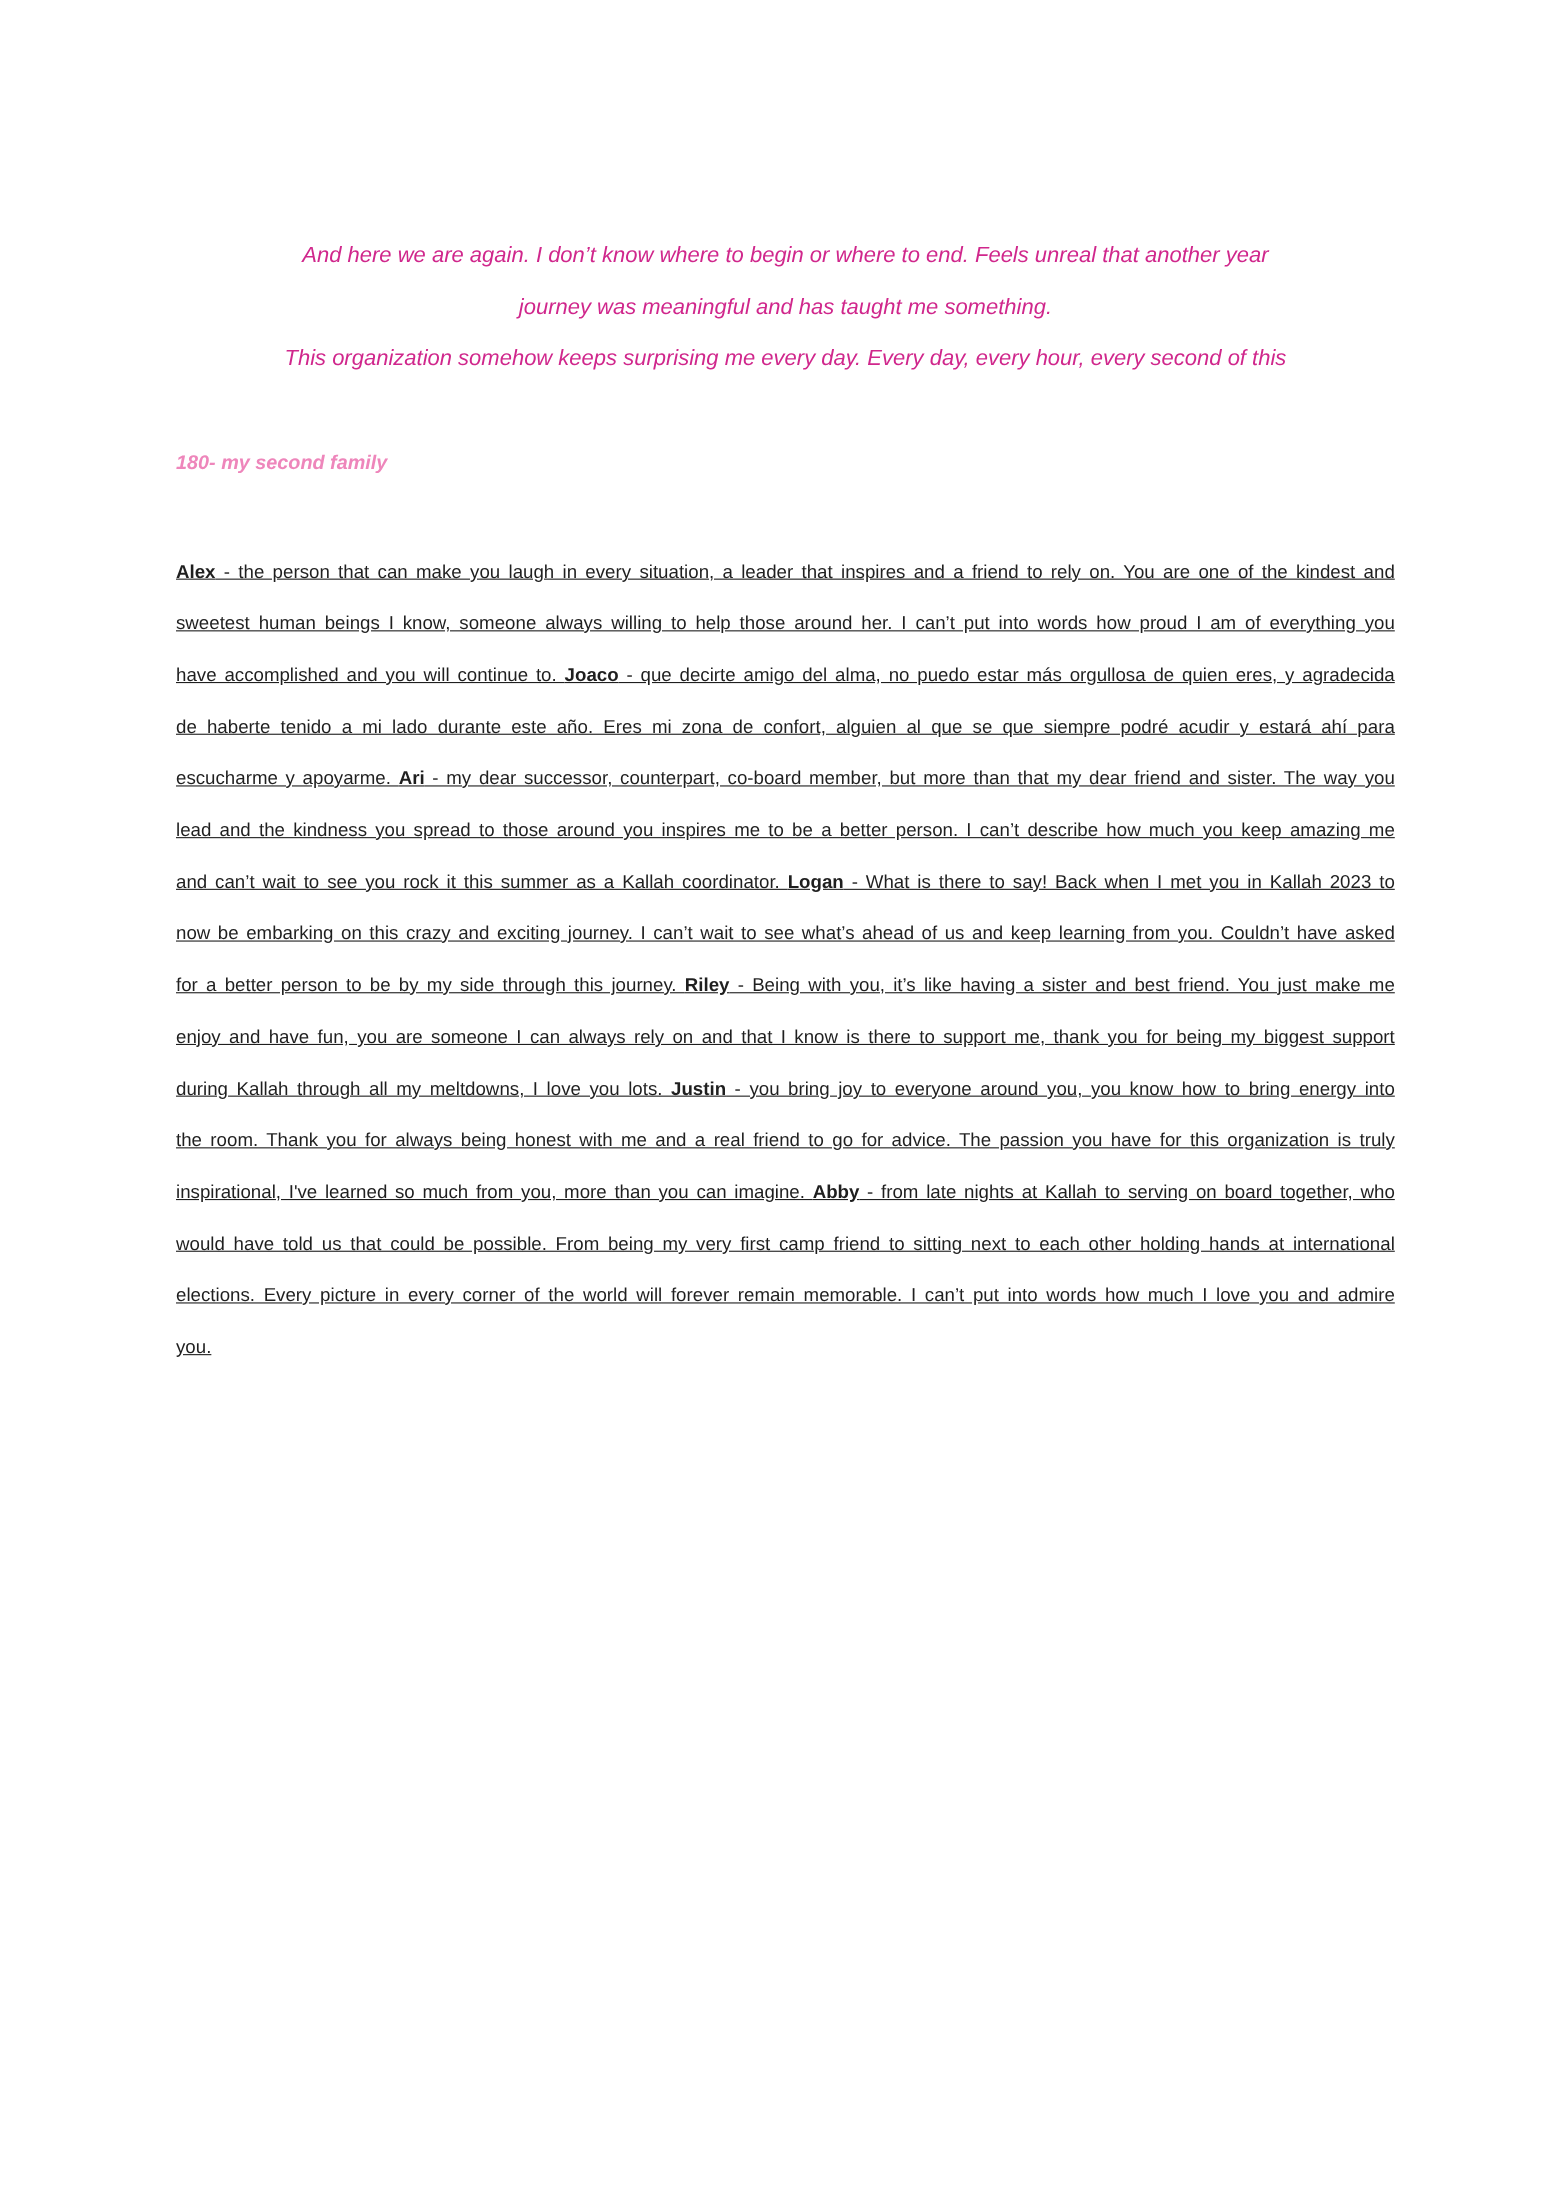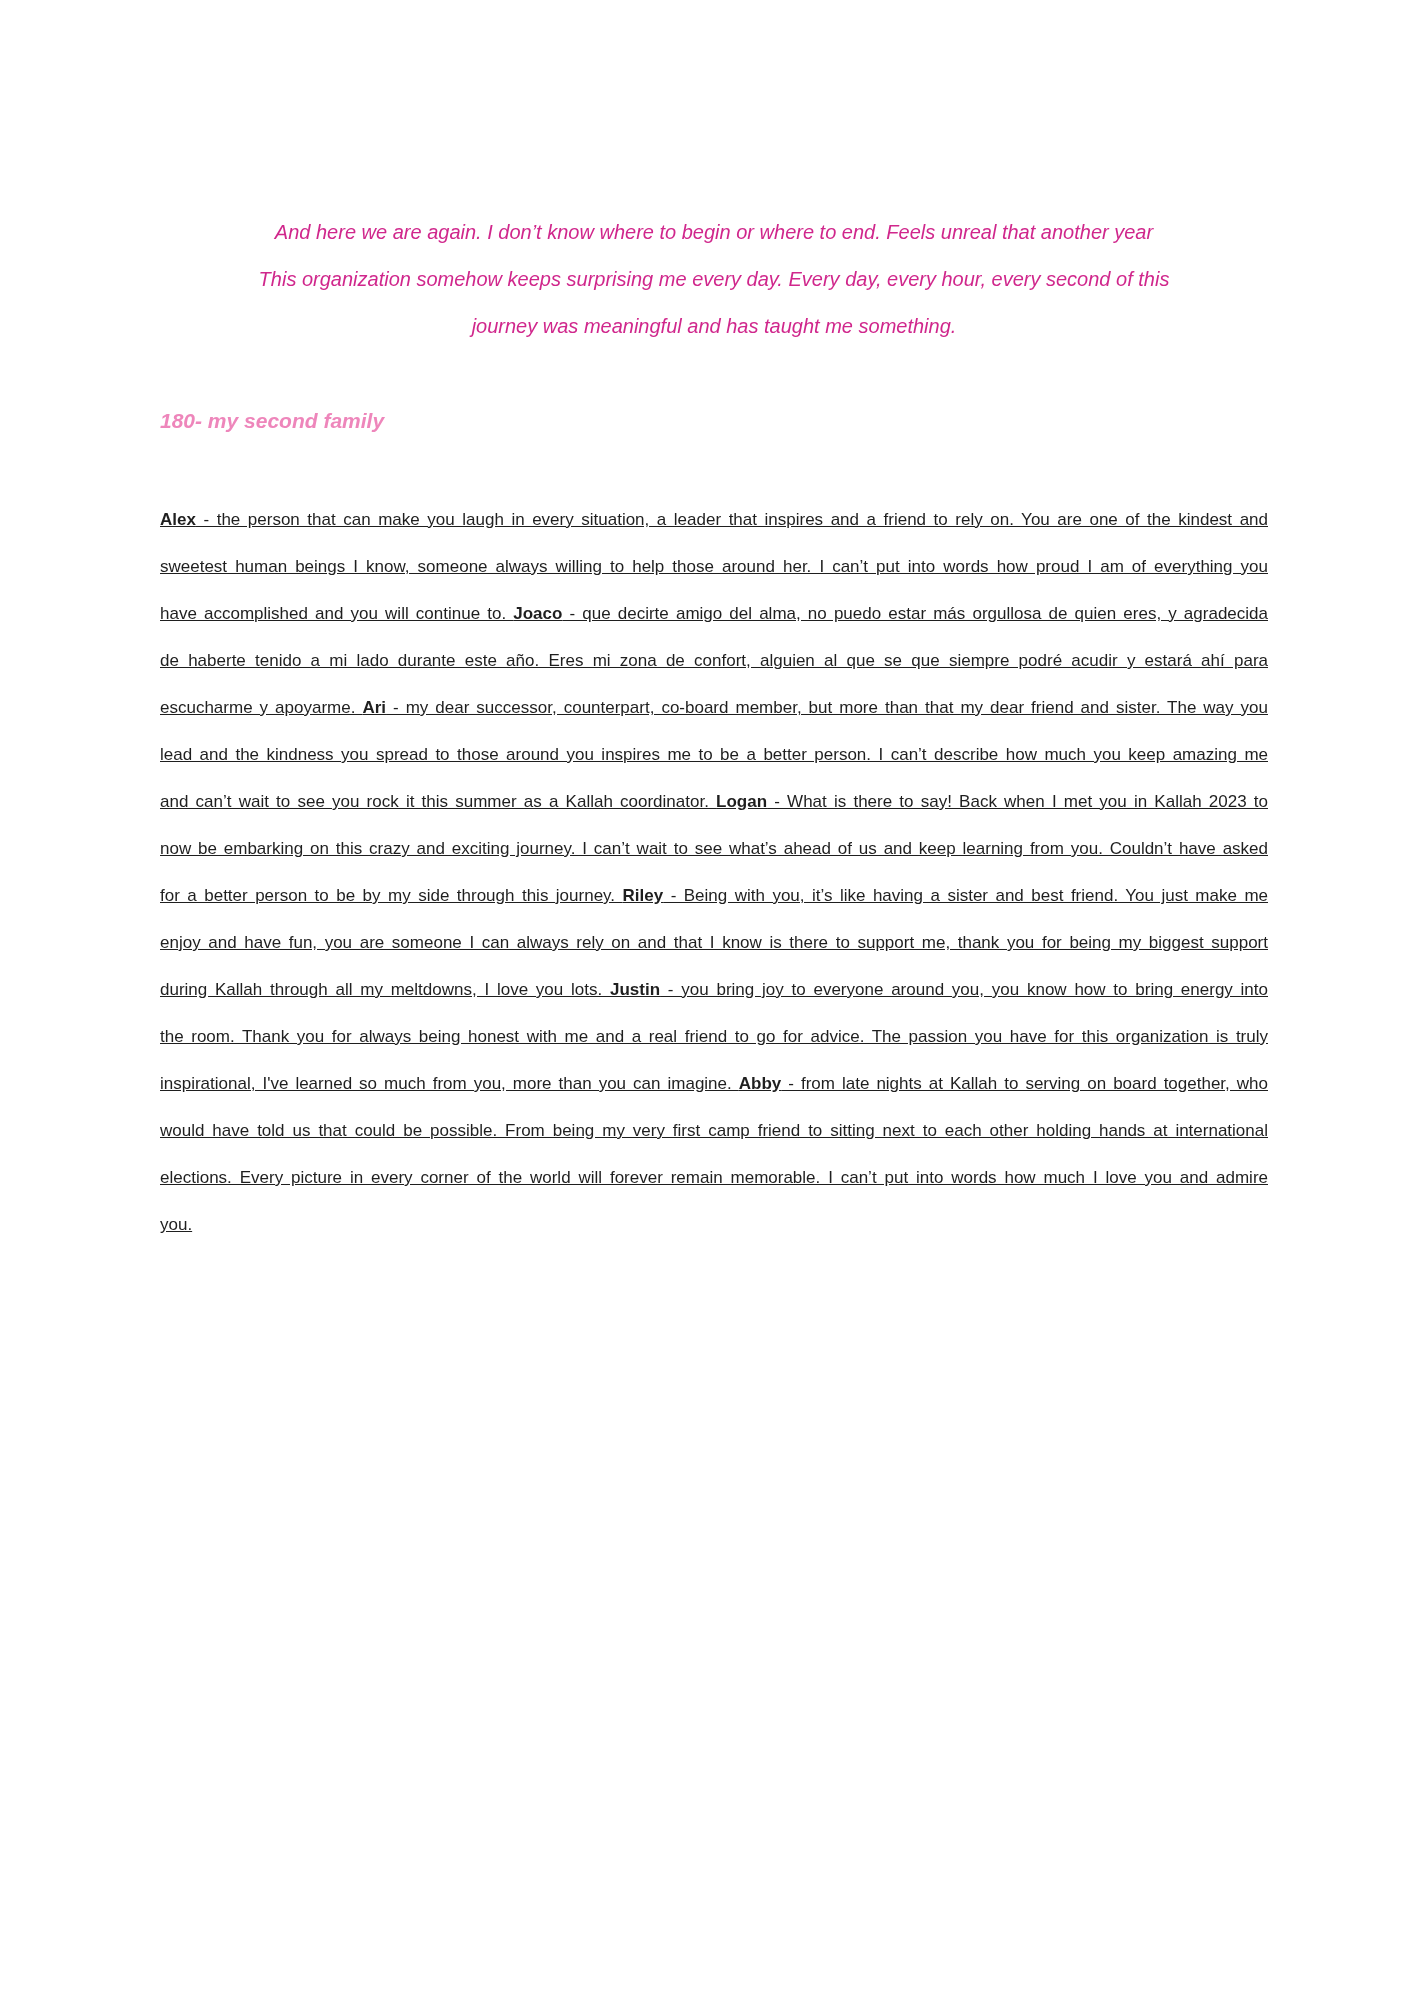--- a/index.html
+++ b/index.html
@@ -23,21 +23,21 @@
   }
   .intro-line {
     text-align: center;
     font-style: italic;
     font-size: 20px;
     line-height: 47px;
     font-weight: 400;
     white-space: nowrap;
   }
   .heading {
-    font-size: 21px;
+    font-size: 18px;
     line-height: 47px;
     font-weight: 700;
     font-style: italic;
     margin: 47px 0 0 0;
   }
   .body-text {
     margin: 52px 0 0 0;
     font-size: 17px;
     line-height: 47px;
     text-align: justify;
@@ -49,19 +49,19 @@
     font-weight: 700;
   }
 </style>
 </head>
 <body>
 
 <div class="page">
   <div class="content">
     <div>
         <div class="intro-line" style="color: rgb(208, 39, 140);">And here we are again. I don’t know where to begin or where to end. Feels unreal that another year</div>
+        <div class="intro-line" style="color: rgb(208, 39, 140);">journey was meaningful and has taught me something.</div>
         <div class="intro-line" style="color: rgb(208, 39, 140);">This organization somehow keeps surprising me every day. Every day, every hour, every second of this</div>
-        <div class="intro-line" style="color: rgb(208, 39, 140);">journey was meaningful and has taught me something.</div>
       </div>
     <h2 class="heading" style="color: rgb(238, 134, 187);">180- my second family</h2>
     <p class="body-text" style="color: rgb(31, 31, 31);"><span class="bold">Alex</span><span> - the person that can make you laugh in every situation, a leader that inspires and a friend to rely on. You are one of the kindest and sweetest human beings I know, someone always willing to help those around her. I can’t put into words how proud I am of everything you have accomplished and you will continue to. </span><span class="bold">Joaco</span><span> - que decirte amigo del alma, no puedo estar más orgullosa de quien eres, y agradecida de haberte tenido a mi lado durante este año. Eres mi zona de confort, alguien al que se que siempre podré acudir y estará ahí para escucharme y apoyarme. </span><span class="bold">Ari</span><span> - my dear successor, counterpart, co-board member, but more than that my dear friend and sister. The way you lead and the kindness you spread to those around you inspires me to be a better person. I can’t describe how much you keep amazing me and can’t wait to see you rock it this summer as a Kallah coordinator. </span><span class="bold">Logan</span><span> - What is there to say! Back when I met you in Kallah 2023 to now be embarking on this crazy and exciting journey. I can’t wait to see what’s ahead of us and keep learning from you. Couldn’t have asked for a better person to be by my side through this journey. </span><span class="bold">Riley</span><span> - Being with you, it’s like having a sister and best friend. You just make me enjoy and have fun, you are someone I can always rely on and that I know is there to support me, thank you for being my biggest support during Kallah through all my meltdowns, I love you lots. </span><span class="bold">Justin</span><span> - you bring joy to everyone around you, you know how to bring energy into the room. Thank you for always being honest with me and a real friend to go for advice. The passion you have for this organization is truly inspirational, I've learned so much from you, more than you can imagine. </span><span class="bold">Abby</span><span> - from late nights at Kallah to serving on board together, who would have told us that could be possible. From being my very first camp friend to sitting next to each other holding hands at international elections. Every picture in every corner of the world will forever remain memorable. I can’t put into words how much I love you and admire you.</span></p>
   </div>
 </div>
 
 </body></html>

